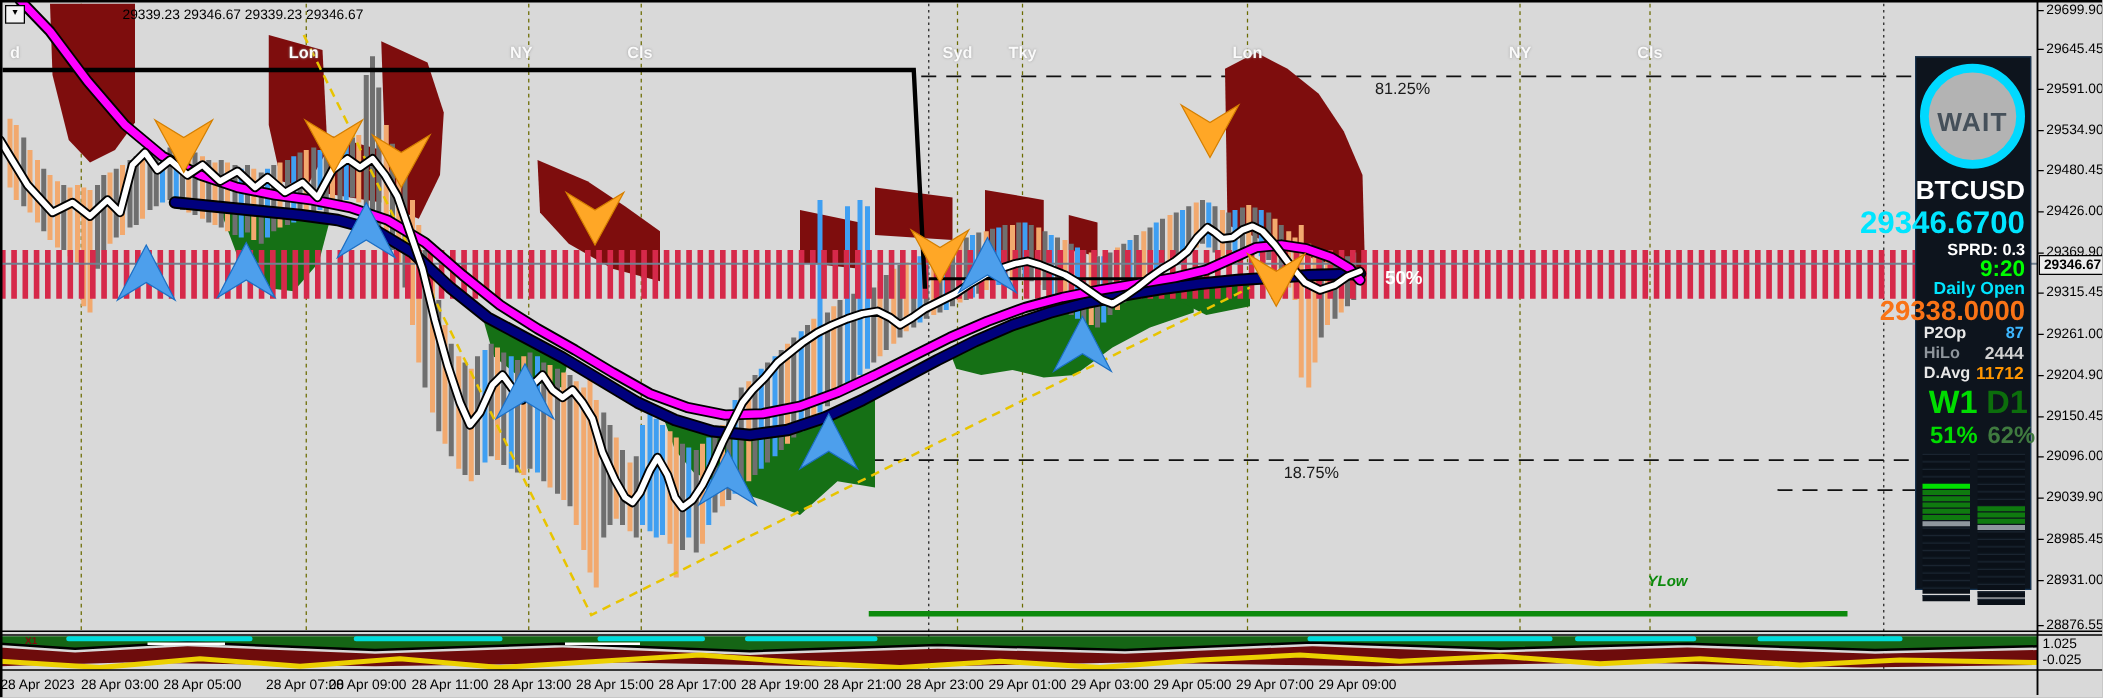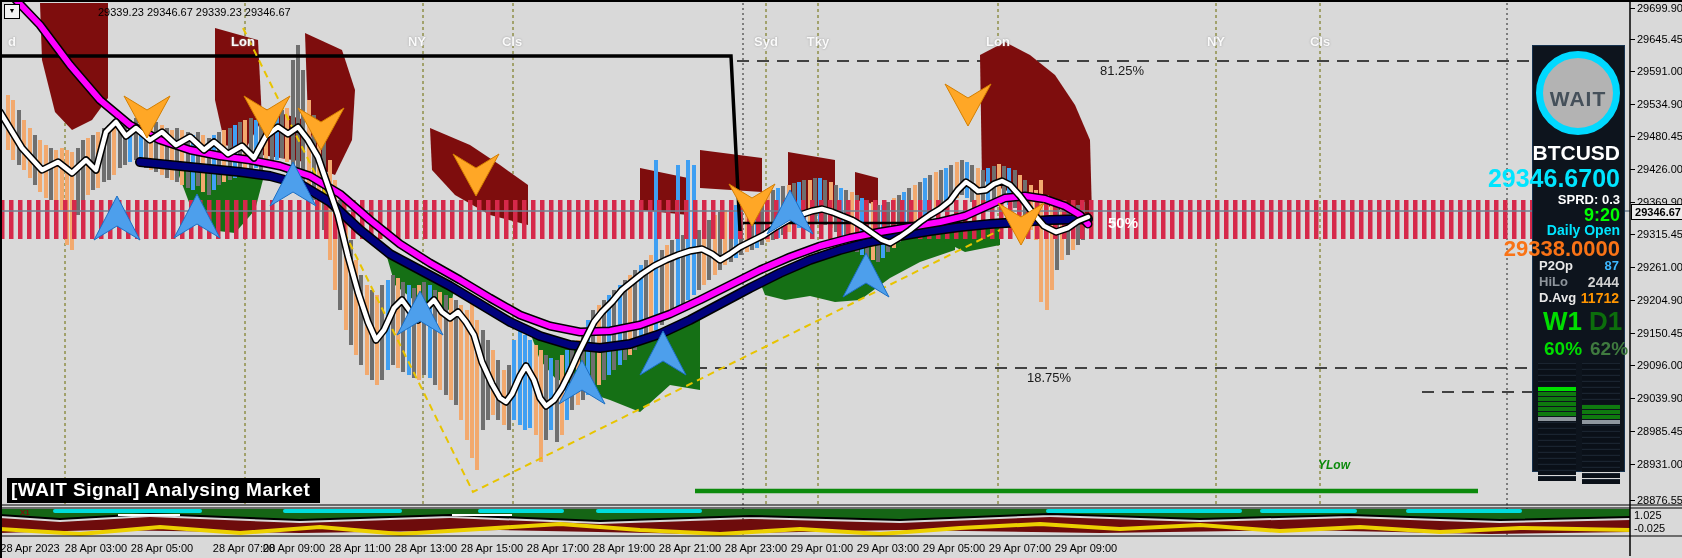--- a/index.html
+++ b/index.html
@@ -431,21 +431,20 @@
       <div class="time-label" style="left: 1020px;">29 Apr 07:00</div>
       <div class="time-label" style="left: 1086px;">29 Apr 09:00</div>
     </div>
 
   <div class="abs fib-label" id="fib-upper-label" style="left:1100px;top:63px;">81.25%</div>
   <div class="abs" id="fifty-label" style="left:1108px;top:214px;position:absolute;">50%</div>
   <div class="abs fib-label" id="fib-lower-label" style="left:1027px;top:370px;">18.75%</div>
   <div class="abs" id="ylow-label" style="left:1318px;top:458px;position:absolute;">YLow</div>
   <div class="abs" id="x1-label">X1</div>
 
-  <div class="abs" id="signal-banner">[WAIT Signal] Analysing Market</div>
 
   <div class="abs" id="price-tag">29346.67</div>
 
   <div class="abs" id="panel">
     <div id="wait-circle">
       <span>WAIT</span>
     </div>
     <div class="p-line" id="p-symbol">BTCUSD</div>
     <div class="p-line" id="p-price">29346.6700</div>
     <div class="p-line" id="p-sprd">SPRD: 0.3</div>
@@ -459,21 +458,21 @@
     <div class="p-row" id="row-hilo">
       <span class="lab">HiLo</span>
       <span class="val">2444</span>
     </div>
     <div class="p-row" id="row-davg">
       <span class="lab">D.Avg</span>
       <span class="val">11712</span>
     </div>
     <div class="p-tf" id="tf-w1">W1</div>
     <div class="p-tf" id="tf-d1">D1</div>
-    <div class="p-pct" id="pct-w1">60%</div>
+    <div class="p-pct" id="pct-w1">51%</div>
     <div class="p-pct" id="pct-d1">62%</div>
     <div class="gauge" id="gauge-w1">
         <div class="row" style="background: rgb(10, 16, 24); border-top: 1px solid rgb(26, 36, 48);"></div>
         <div class="row" style="background: rgb(10, 16, 24); border-top: 1px solid rgb(26, 36, 48);"></div>
         <div class="row" style="background: rgb(10, 16, 24); border-top: 1px solid rgb(26, 36, 48);"></div>
         <div class="row" style="background: rgb(10, 16, 24); border-top: 1px solid rgb(26, 36, 48);"></div>
         <div class="row" style="background: rgb(0, 224, 0);"></div>
         <div class="row" style="background: rgb(15, 122, 15);"></div>
         <div class="row" style="background: rgb(15, 122, 15);"></div>
         <div class="row" style="background: rgb(15, 122, 15);"></div>

